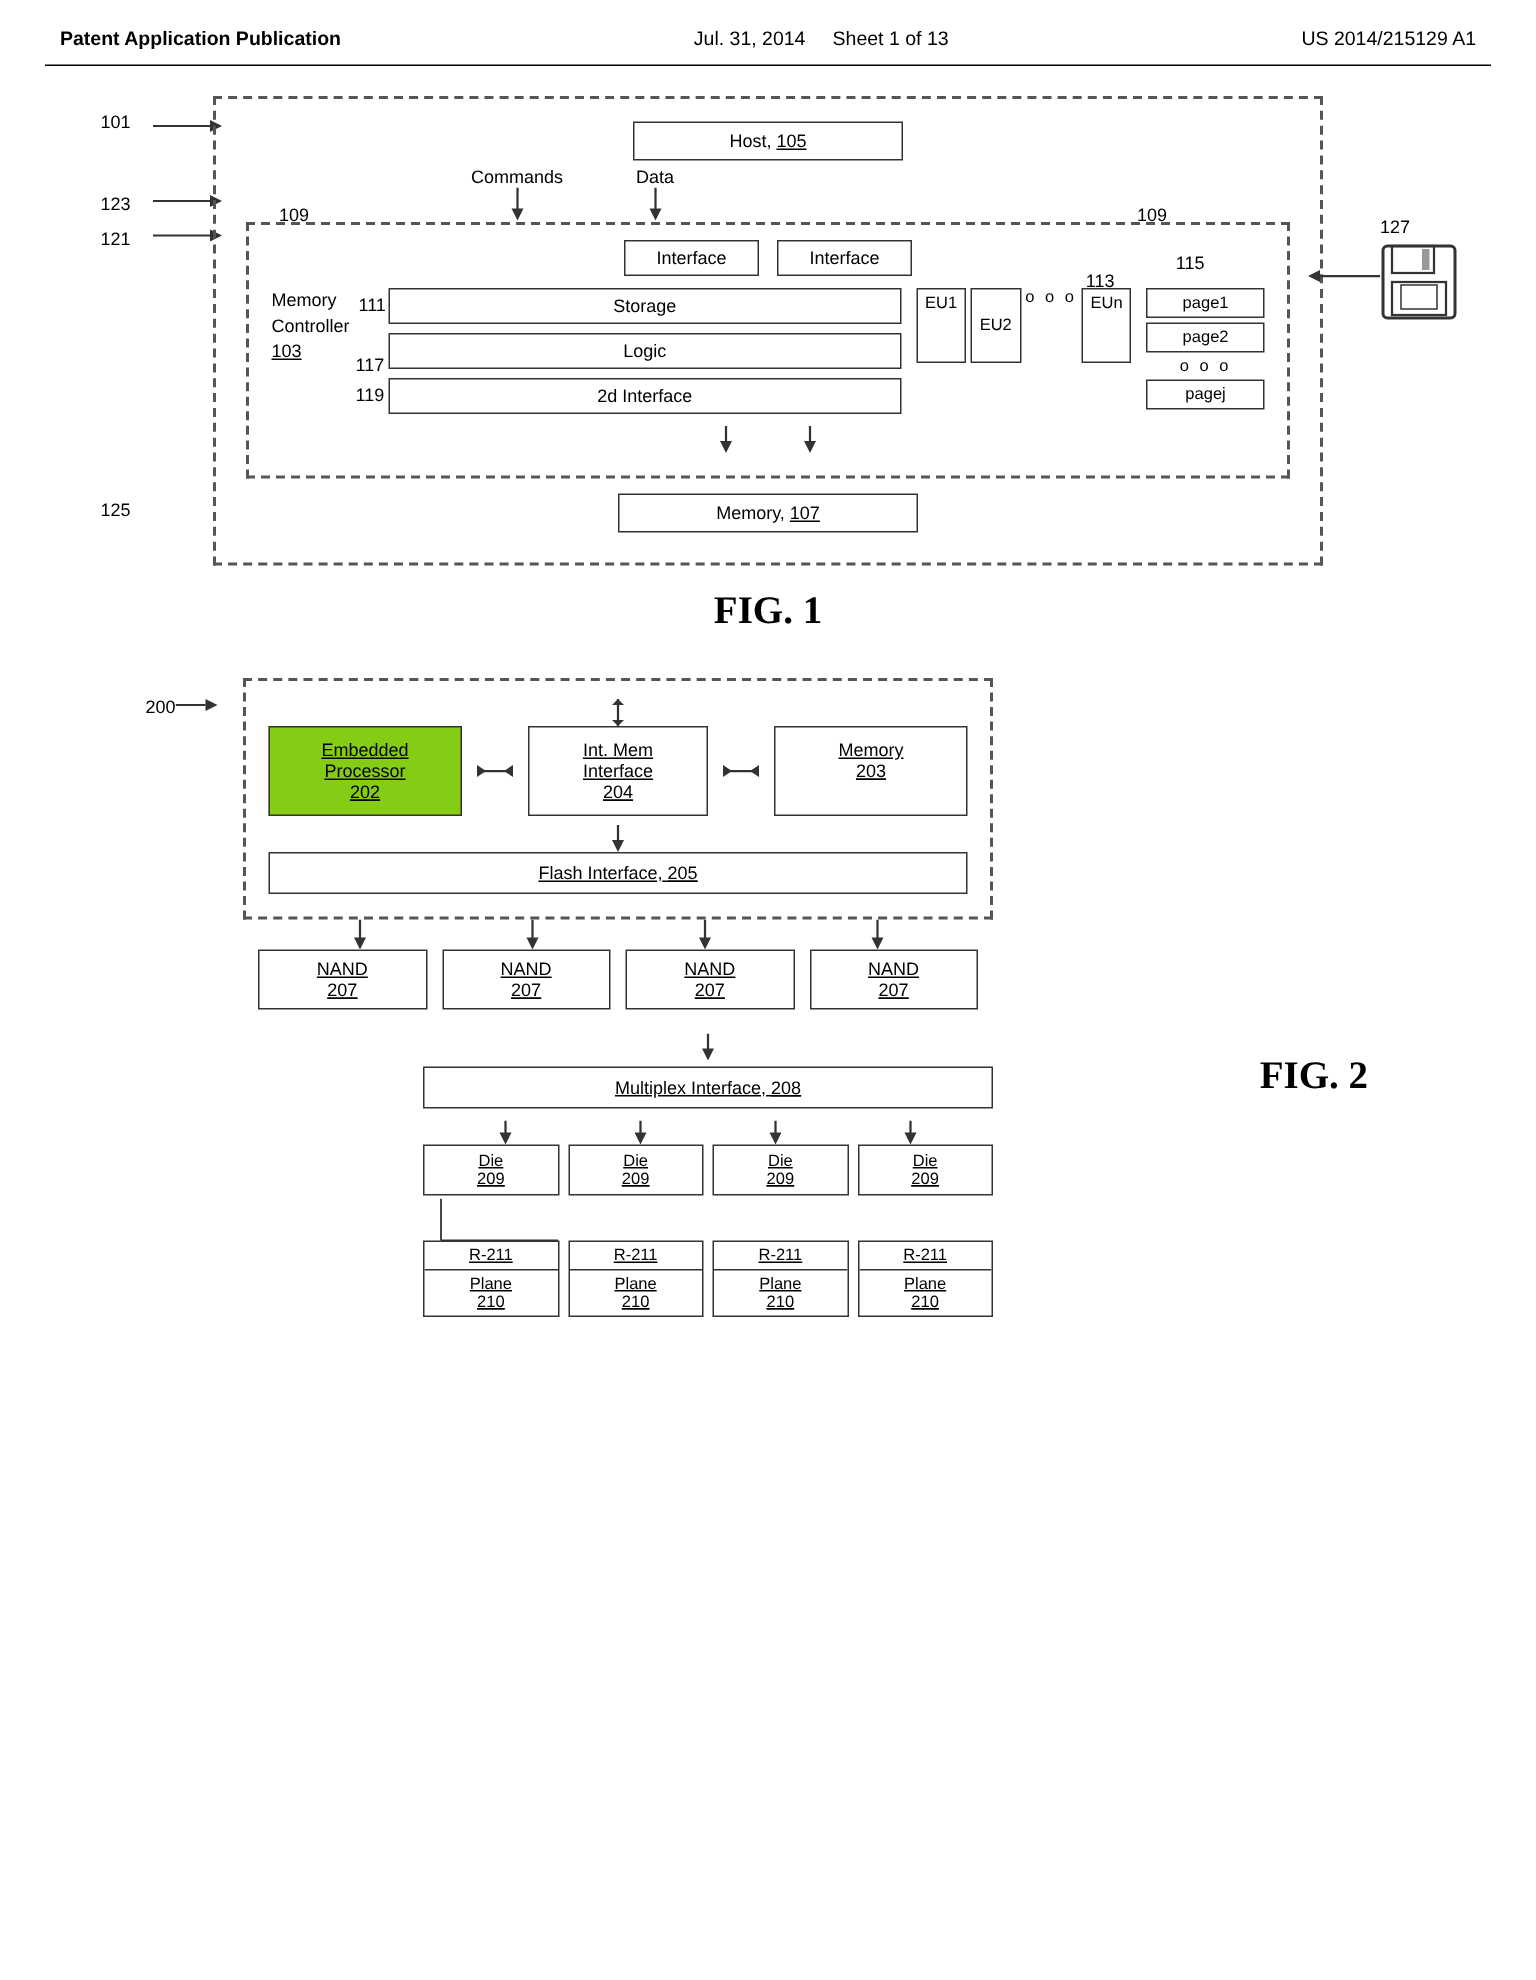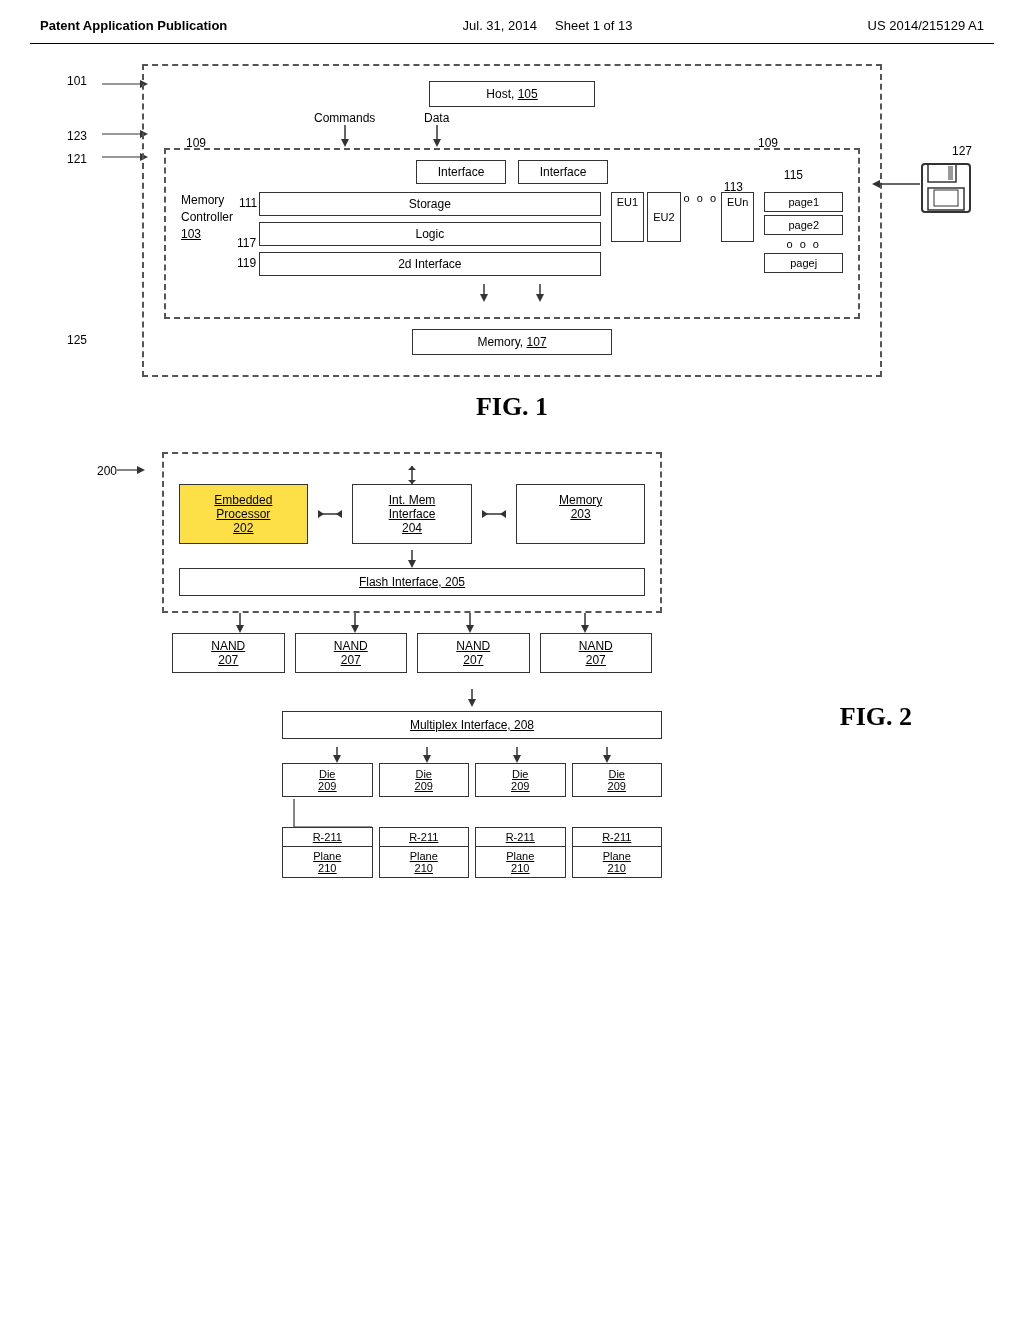--- a/index.html
+++ b/index.html
@@ -147,21 +147,21 @@
           <polygon points="68,6 76,10 68,14" fill="#333"></polygon>
         </svg>
 
         <div style="position:absolute; left:-75px; bottom:30px; font-size:12px;">
           <span>125</span>
         </div>
 
         <div class="outer-dashed">
 
           <div class="host-row">
-            <div class="box" style="width:166px; padding:5px 10px;">
+            <div class="box" style="width:180px; padding:5px 10px;">
               <span>Host,</span>&nbsp;<span class="underline">105</span>
             </div>
           </div>
 
           <div style="position:relative; display:flex; justify-content:center; height:32px; font-size:12px;">
             <div style="position:absolute; left:150px; top:0; display:flex; flex-direction:column; align-items:center;">
               <span>Commands</span>
               <svg width="16" height="22">
                 <line x1="8" y1="0" x2="8" y2="16" stroke="#333" stroke-width="1.5"></line>
                 <polygon points="4,14 8,22 12,14" fill="#333"></polygon>
@@ -277,21 +277,21 @@
           </div>
 
           <div class="memory-row" style="margin-top:10px;">
             <div class="box" style="width:200px; padding:5px 10px;">
               <span>Memory,</span>&nbsp;<span class="underline">107</span>
             </div>
           </div>
 
         </div>
 
-        <div style="position:absolute; right:-90px; top:80px;text-align:right;">
+        <div style="position:absolute; right:-90px; top:80px;">
           <span style="font-size:12px; display:block; margin-bottom:4px;">127</span>
           
           <svg width="52" height="52" viewBox="0 0 52 52">
             <rect x="2" y="2" width="48" height="48" rx="3" fill="none" stroke="#333" stroke-width="2"></rect>
             <rect x="8" y="2" width="28" height="18" fill="none" stroke="#333" stroke-width="1.5"></rect>
             <rect x="28" y="4" width="5" height="14" fill="#999"></rect>
             <rect x="8" y="26" width="36" height="22" fill="none" stroke="#333" stroke-width="1.5"></rect>
             <rect x="14" y="28" width="24" height="16" fill="none" stroke="#333" stroke-width="1"></rect>
           </svg>
           
@@ -327,21 +327,21 @@
       <div style="display:flex; justify-content:center; height:18px;">
         <svg width="16" height="18">
           <line x1="8" y1="0" x2="8" y2="18" stroke="#333" stroke-width="1.5"></line>
           <polygon points="4,4 8,0 12,4" fill="#333"></polygon>
           <polygon points="4,14 8,18 12,14" fill="#333"></polygon>
         </svg>
       </div>
 
       <div style="display:flex; gap:10px; align-items:stretch; margin-bottom:6px;">
 
-        <div style="border:1.5px solid #333; background:#fde047; text-align:center; font-size:12px; padding:8px 10px; flex:1;">
+        <div style="border:1.5px solid #333; background:#84cc16; text-align:center; font-size:12px; padding:8px 10px; flex:1;">
           <span>Embedded</span><br>
           <span>Processor</span><br>
           <span class="underline">202</span>
         </div>
 
         <div style="display:flex; align-items:center;">
           <svg width="24" height="16">
             <line x1="0" y1="8" x2="24" y2="8" stroke="#333" stroke-width="1.5"></line>
             <polygon points="0,4 6,8 0,12" fill="#333"></polygon>
             <polygon points="24,4 18,8 24,12" fill="#333"></polygon>

